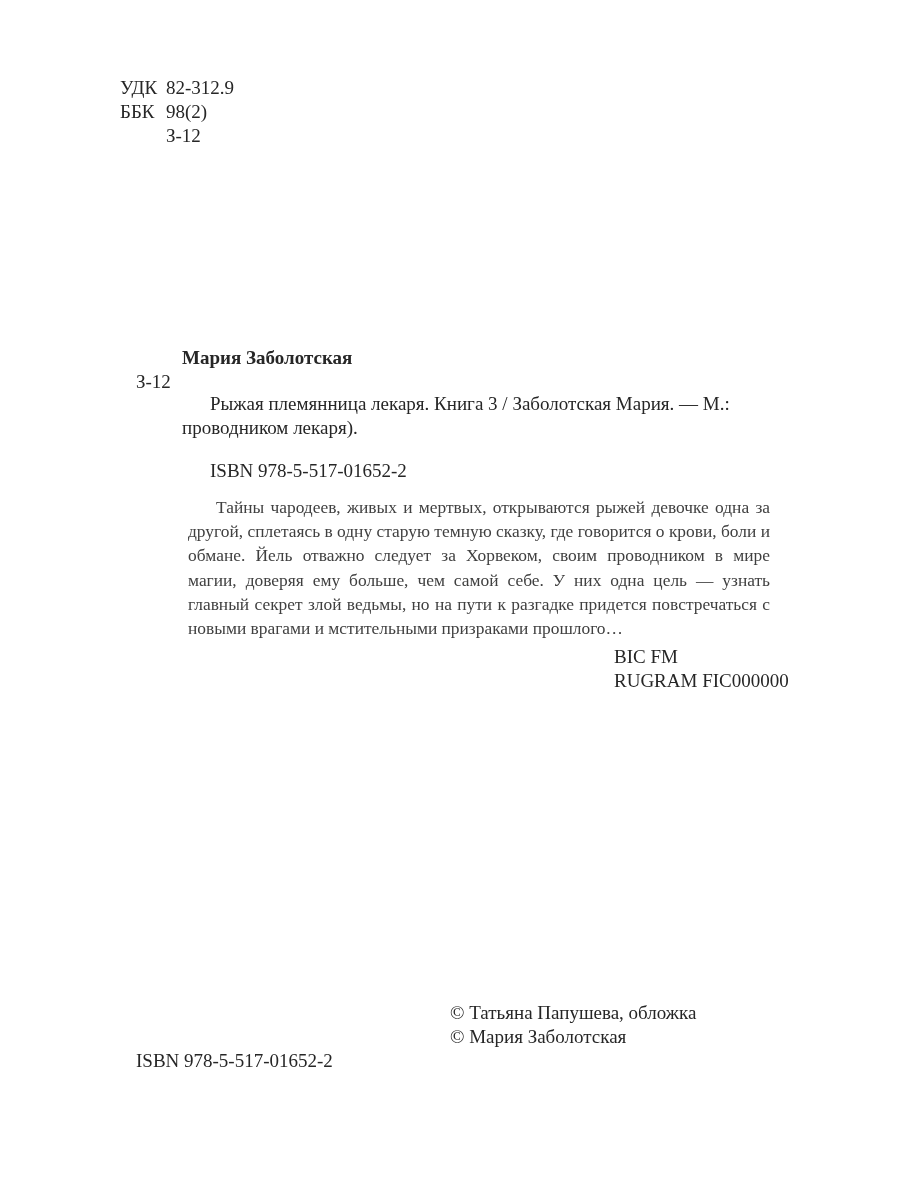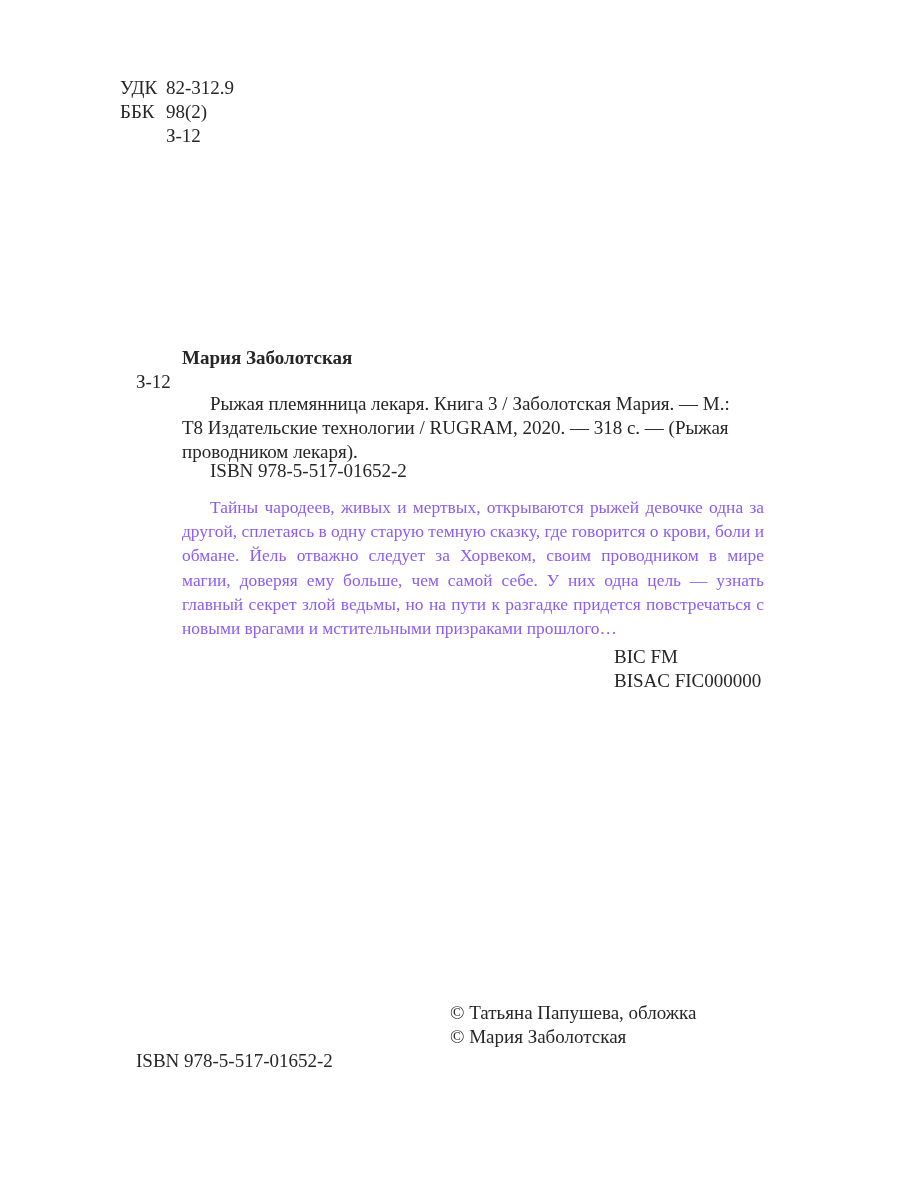--- a/index.html
+++ b/index.html
@@ -28,26 +28,26 @@
   
   .author { left: 182px; top: 346px; font-weight: bold; }
   .card-code { left: 136px; top: 370px; }
   .card-desc { left: 182px; top: 370px; width: 596px; white-space: normal; text-align: justify; margin-top: 22px; }
   .card-desc p { margin: 0; }
   .card-desc .indent { text-indent: 28px; }
 
   .isbn-main { left: 210px; top: 459px; }
 
   .annotation {
-    left: 182px; top: 495px; width: 582px;
+    left: 188px; top: 495px; width: 582px;
     white-space: normal;
     text-align: justify;
     font-size: 17.4px;
     line-height: 24.2px;
-    color: #8b5cf6;
+    color: #404040;
   }
   .annotation p { margin: 0; text-indent: 28px; }
 
   .codes { left: 614px; top: 645px; }
   .codes div { height: 24px; }
 
   
   .copyrights { left: 450px; top: 1001px; }
   .copyrights div { height: 24px; }
   .isbn-footer { left: 136px; top: 1049px; }
@@ -64,32 +64,31 @@
   </div>
   <div class="class-row">
     <span class="class-indent"></span><span>З-12</span>
   </div>
 </div>
 
 <div class="abs author">Мария Заболотская</div>
 <div class="abs card-code">З-12</div>
 <div class="abs card-desc">
   <p class="indent">Рыжая племянница лекаря. Книга 3 / Заболотская Мария. — М.:</p>
-  <p>Т8 Издательские технологии / RUGRAM, 2020. — 318 с. — (Рыжая</p>
   <p>проводником лекаря).</p>
 </div>
 
 <div class="abs isbn-main">ISBN 978-5-517-01652-2</div>
 
 <div class="abs annotation">
   <p>Тайны чародеев, живых и мертвых, открываются рыжей девочке одна за другой, сплетаясь в одну старую темную сказку, где говорится о крови, боли и обмане. Йель отважно следует за Хорвеком, своим проводником в мире магии, доверяя ему больше, чем самой себе. У них одна цель — узнать главный секрет злой ведьмы, но на пути к разгадке придется повстречаться с новыми врагами и мстительными призраками прошлого…</p>
 </div>
 
 <div class="abs codes">
   <div>BIC FM</div>
-  <div>BISAC FIC000000</div>
+  <div>RUGRAM FIC000000</div>
 </div>
 
 <div class="abs copyrights">
   <div>© Татьяна Папушева, обложка</div>
   <div>© Мария Заболотская</div>
 </div>
 <div class="abs isbn-footer">ISBN 978-5-517-01652-2</div>
 
 </body></html>

